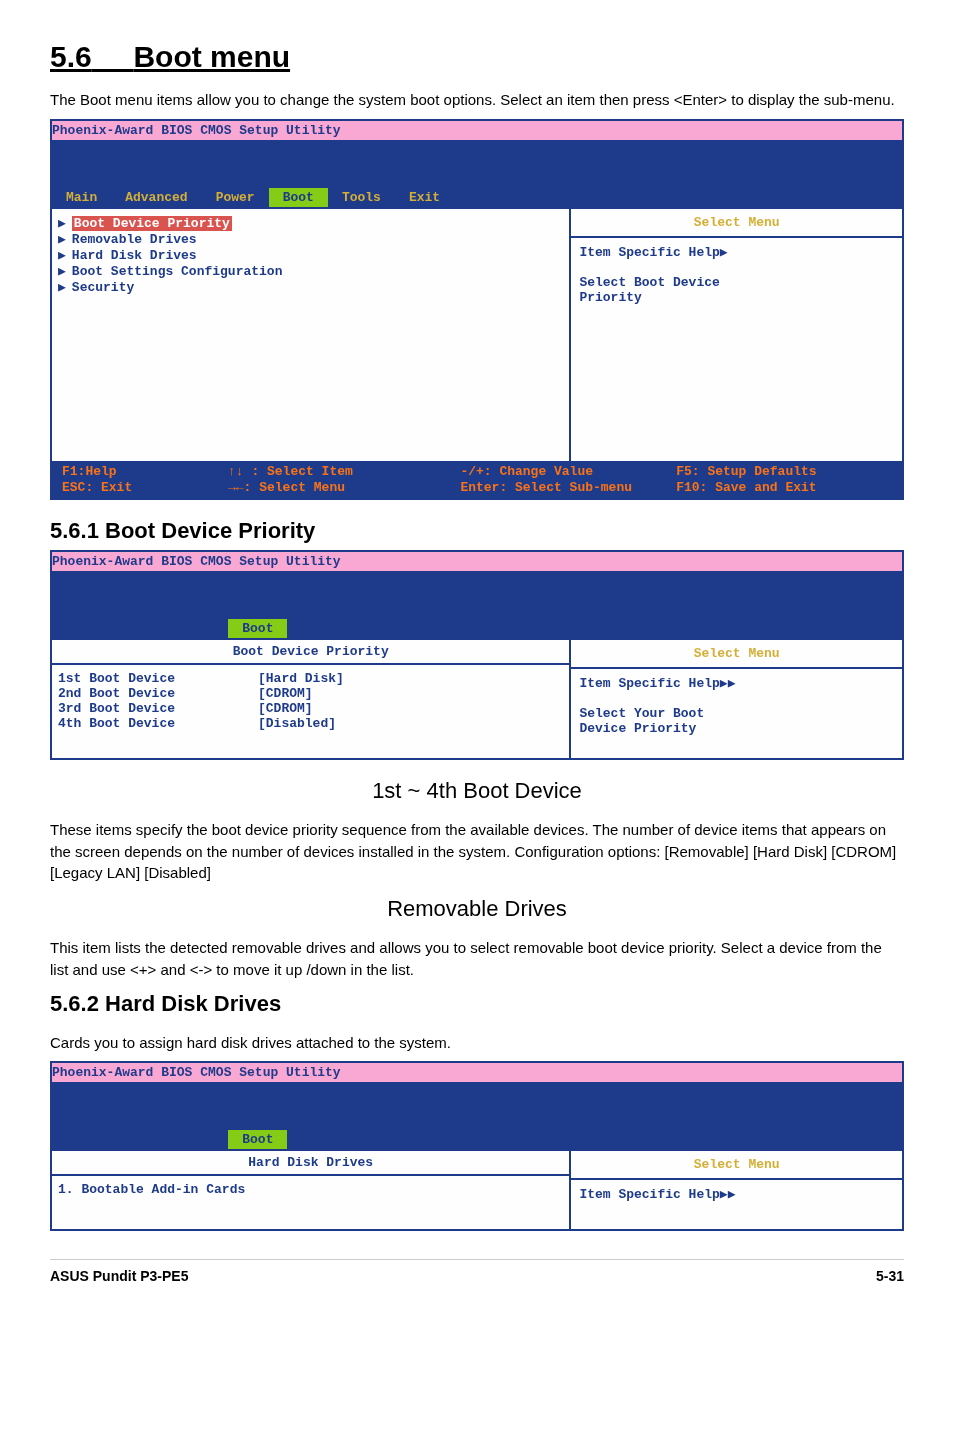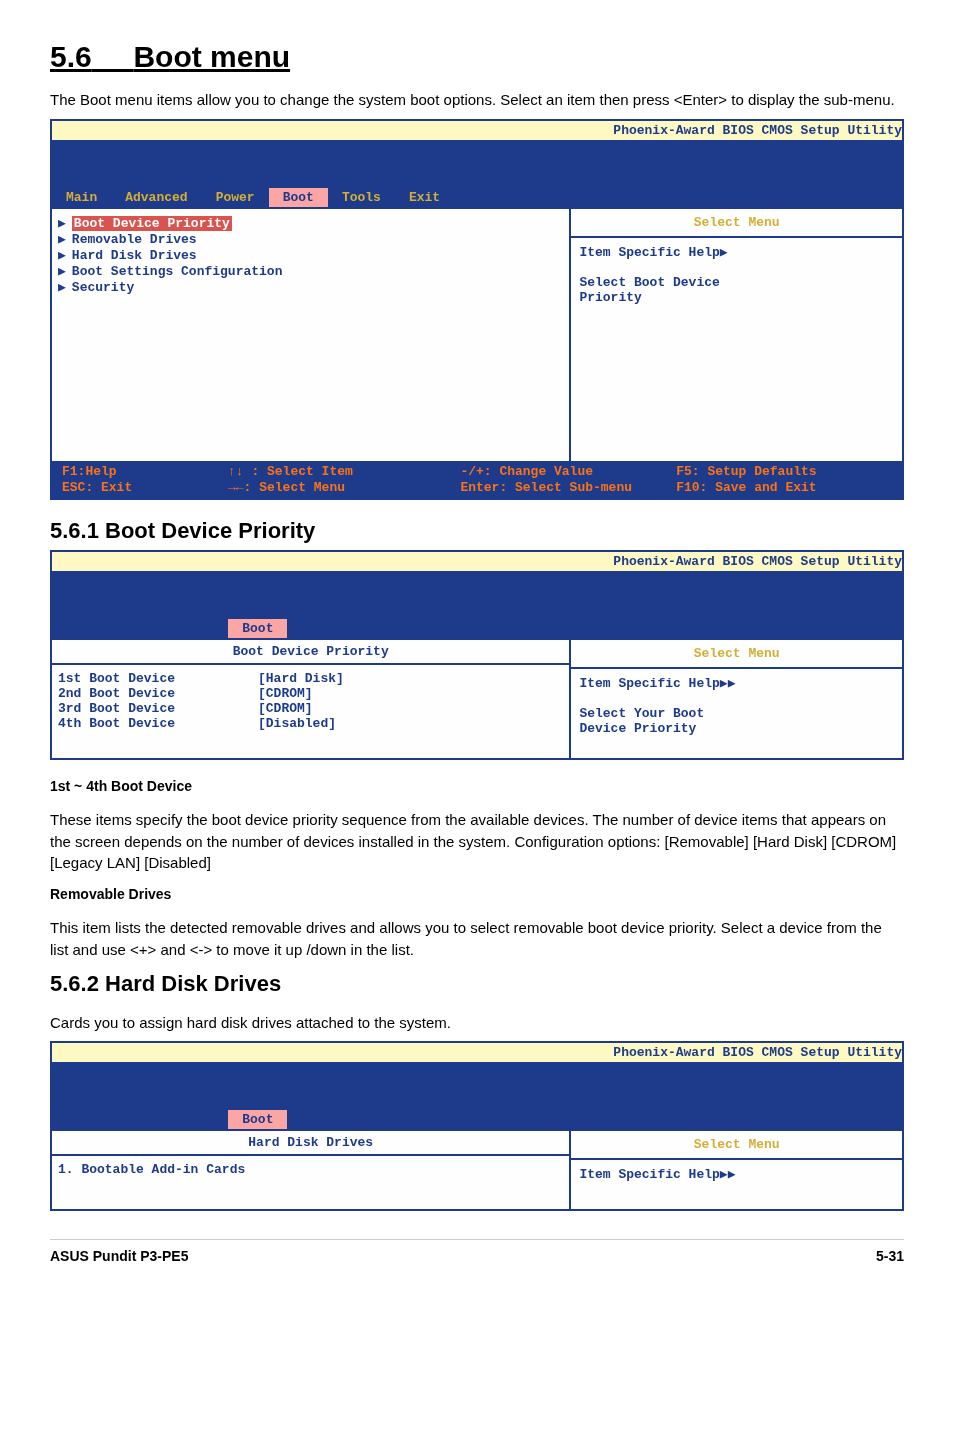--- a/index.html
+++ b/index.html
@@ -23,38 +23,38 @@
     margin-bottom: 8px;
   }
   .bios-box {
     border: 2px solid #1e3a8a;
     margin-bottom: 18px;
     font-family: "Courier New", monospace;
     font-size: 13px;
     background: #fefefe;
   }
   .bios-title {
-    text-align: right;
+    text-align: left;
     color: #1e3a8a;
     font-weight: bold;
     padding: 2px 0;
-    background: #fef9c3;
+    background: #f9a8d4;
   }
   .menubar {
     display: flex;
     background: #1e3a8a;
     color: #d4af37;
     font-weight: bold;
   }
   .menubar span {
     padding: 2px 14px;
     margin-top: 48px;
   }
   .menubar .active {
-    background: #fca5a5;
+    background: #84cc16;
     color: #1e3a8a;
   }
   .bios-panes {
     display: flex;
     border-top: 2px solid #1e3a8a;
   }
   .left-pane {
     flex: 1.6;
     padding: 6px 8px 16px 6px;
     color: #1e3a8a;
@@ -87,23 +87,24 @@
     grid-template-columns: 1fr 1.4fr 1.3fr 1.3fr;
     row-gap: 1px;
   }
   .footbar span { white-space: pre; }
   .subhead-num {
     font-size: 22px;
     font-weight: bold;
     margin: 10px 0 6px 0;
   }
   .subhead {
-    font-size: 14px;
-    font-weight: bold;
+    font-size: 22px;
+    font-weight: normal;
     margin: 12px 0 4px 0;
+    text-align: center;
   }
   .page-footer {
     margin-top: 28px;
     display: flex;
     justify-content: space-between;
     font-size: 14px;
     font-weight: bold;
     border-top: 1px solid #ccc;
     padding-top: 8px;
   }

